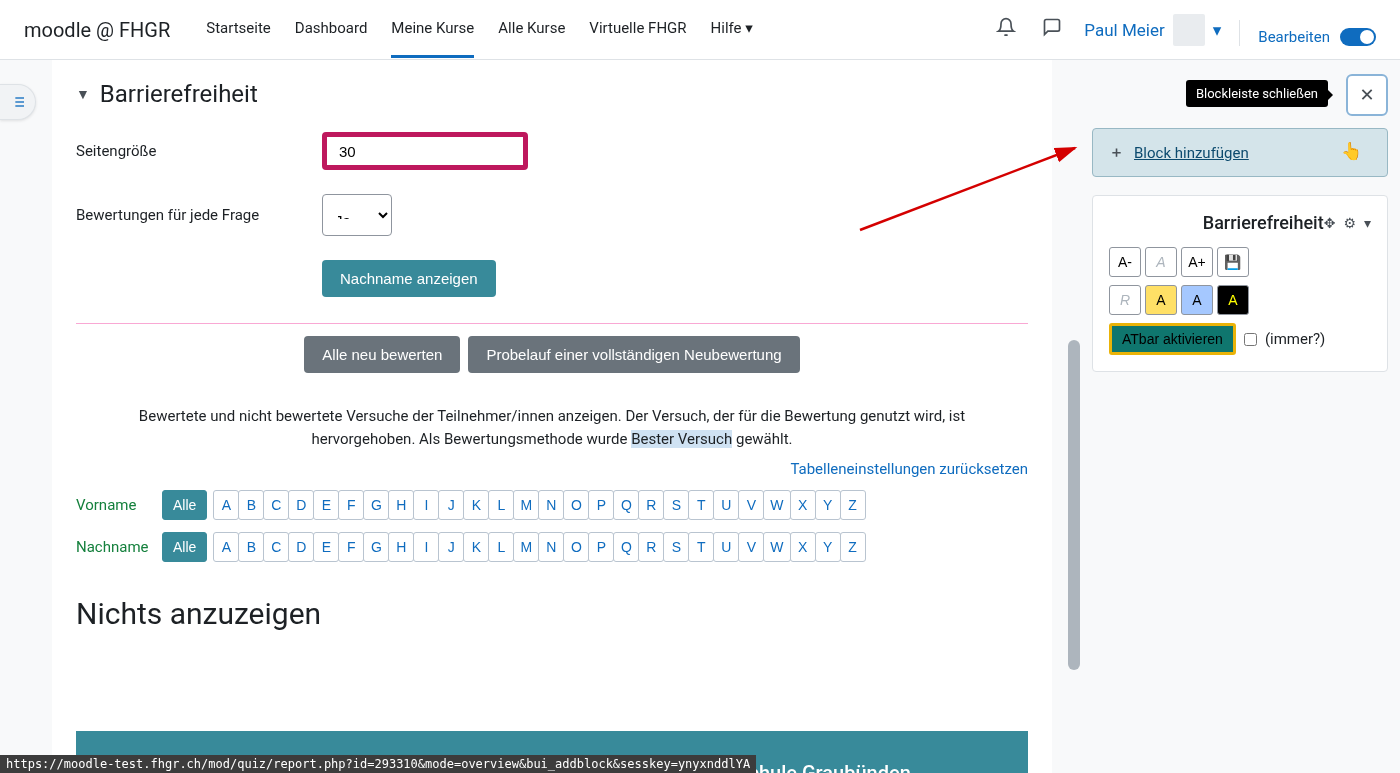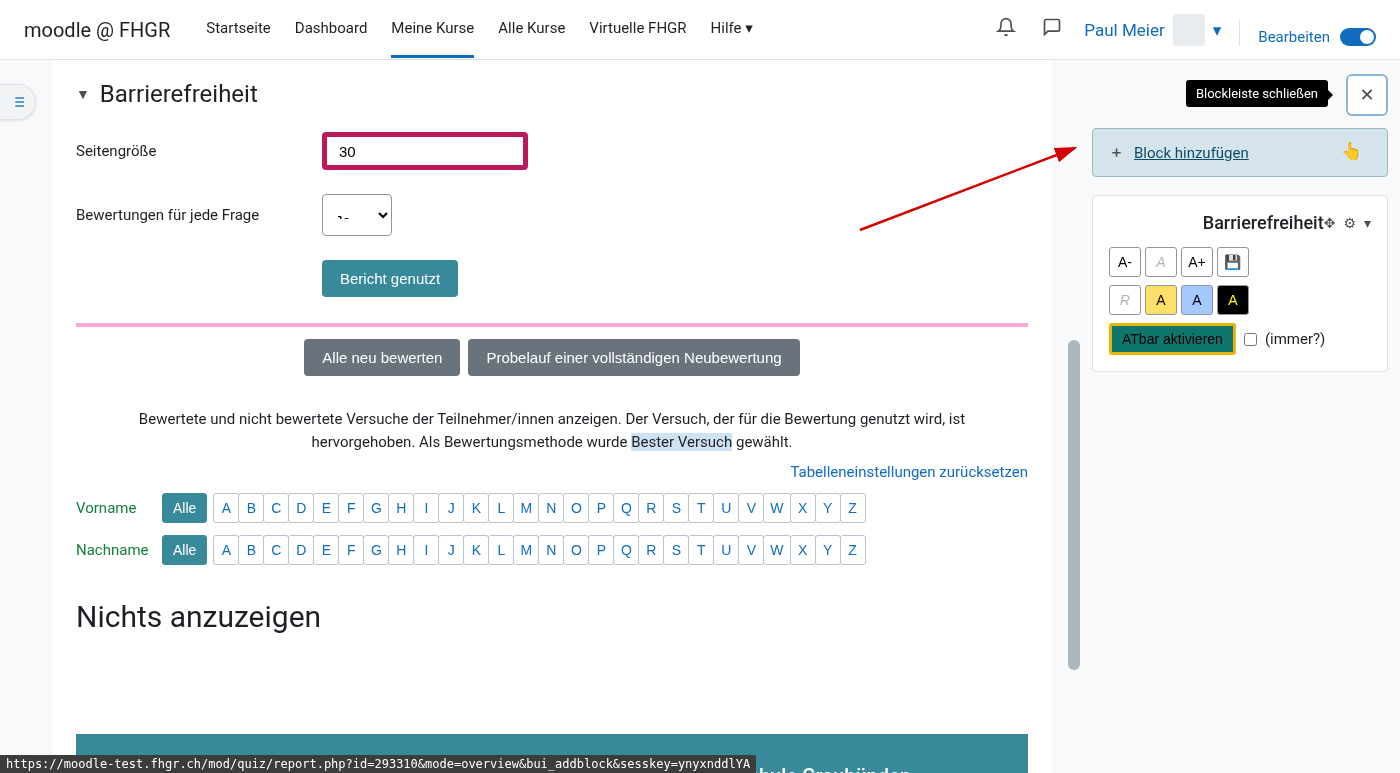--- a/index.html
+++ b/index.html
@@ -25,21 +25,21 @@
 .section-head{display:flex;align-items:center;gap:10px;padding:20px 0 16px}
 .section-head h2{font-size:24px;font-weight:400}
 .chev{font-size:14px;color:#495057}
 .form-row{display:flex;align-items:center;padding:8px 0 16px}
 .form-label{width:246px;color:#1d2125;font-size:15px}
 .txt-input{width:206px;height:38px;border:5px solid #be185d;border-radius:4px;padding:0 12px;font-size:15px}
 .sel{width:70px;height:42px;border:1px solid #8f959e;border-radius:4px;padding:16px 8px;font-size:15px;background:#fff}
 .btn{border:none;border-radius:4px;padding:10px 18px;font-size:15px;cursor:pointer}
 .btn-primary{background:#388a9a;color:#fff}
 .btn-secondary{background:#6a737b;color:#fff}
-.btn-row{display:flex;gap:8px;justify-content:center;padding:12px 0;border-top:4px solid #f9a8d4;margin-top:10px}
+.btn-row{display:flex;gap:8px;justify-content:center;padding:12px 0;border-top:1px solid #f9a8d4;margin-top:10px}
 .info-text{text-align:center;padding:20px 40px 10px;font-size:15px;color:#1d2125;line-height:1.5}
 .hl{background:#cfe2f3}
 .reset-link{text-align:right;padding:0 0 6px}
 .reset-link a{color:#0f6cbf;font-size:15px}
 .filter-row{display:flex;align-items:center;gap:12px;padding:6px 0}
 .filter-label{width:74px;font-size:15px;color:#15803d}
 .letter-group{display:flex;gap:0}
 .letter-btn{min-width:26px;height:30px;border:1px solid #b9c4d0;background:#fff;color:#0f6cbf;font-size:14px;border-radius:3px;margin-right:-1px;cursor:pointer;padding:0 6px}
 .letter-btn.sel-all{background:#388a9a;color:#fff;border-color:#388a9a;padding:0 10px;margin-right:6px}
 .nothing{font-size:30px;font-weight:400;padding:28px 0 40px}
@@ -126,21 +126,21 @@
       <div class="form-row">
         <div class="form-label">Seitengröße</div>
         <input class="txt-input" value="30" style="">
       </div>
       <div class="form-row">
         <div class="form-label">Bewertungen für jede Frage</div>
         <select class="sel"><option>Ja</option></select>
       </div>
       <div class="form-row">
         <div class="form-label"></div>
-        <button class="btn btn-primary">Bericht genutzt</button>
+        <button class="btn btn-primary">Nachname anzeigen</button>
       </div>
 
       <div class="btn-row">
         <button class="btn btn-secondary">Alle neu bewerten</button>
         <button class="btn btn-secondary">Probelauf einer vollständigen Neubewertung</button>
       </div>
 
       <div class="info-text">
         <span>Bewertete und nicht bewertete Versuche der Teilnehmer/innen anzeigen. Der Versuch, der für die Bewertung genutzt wird, ist hervorgehoben. Als Bewertungsmethode wurde </span><span class="hl">Bester Versuch</span><span> gewählt.</span>
       </div>

